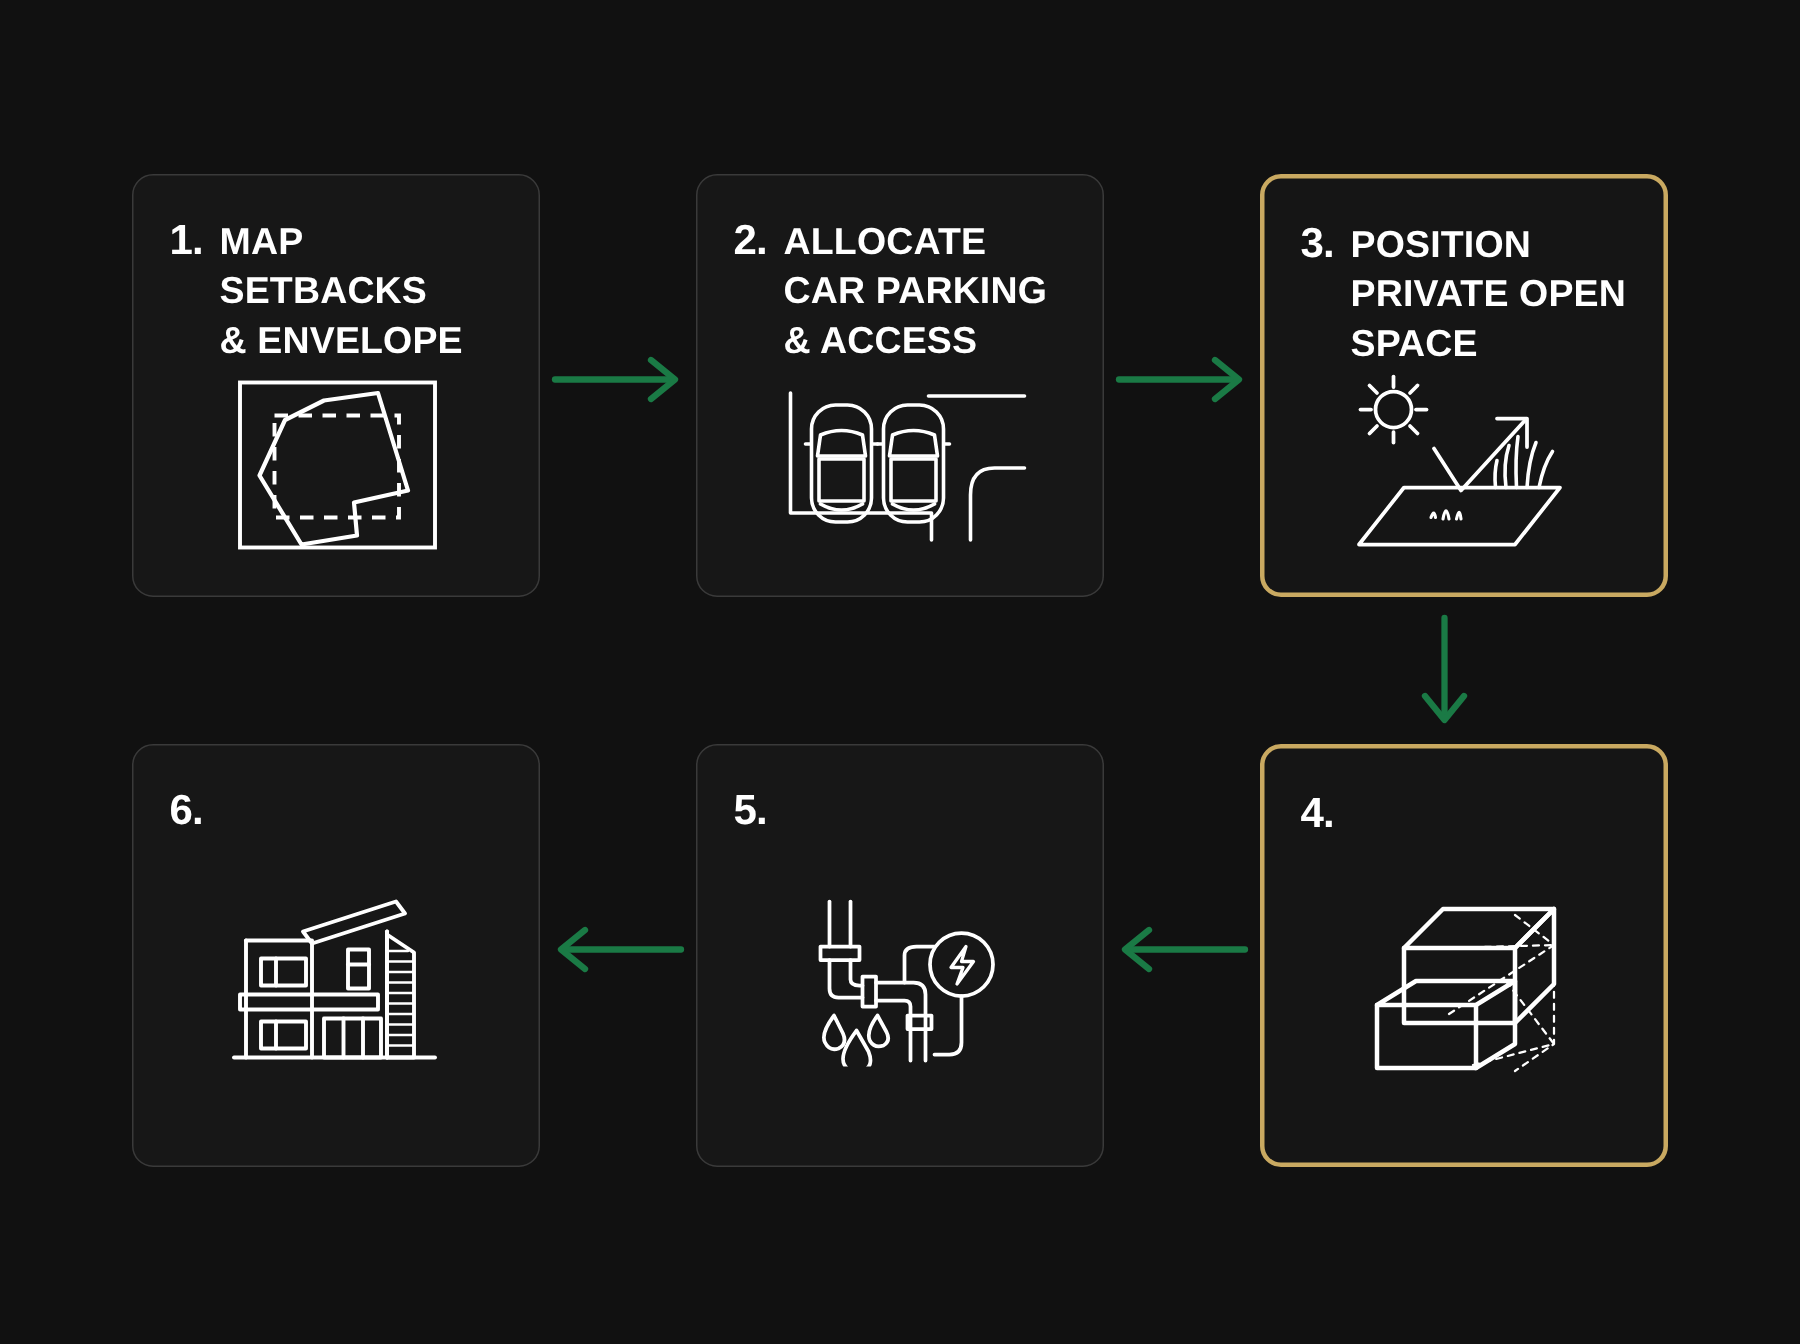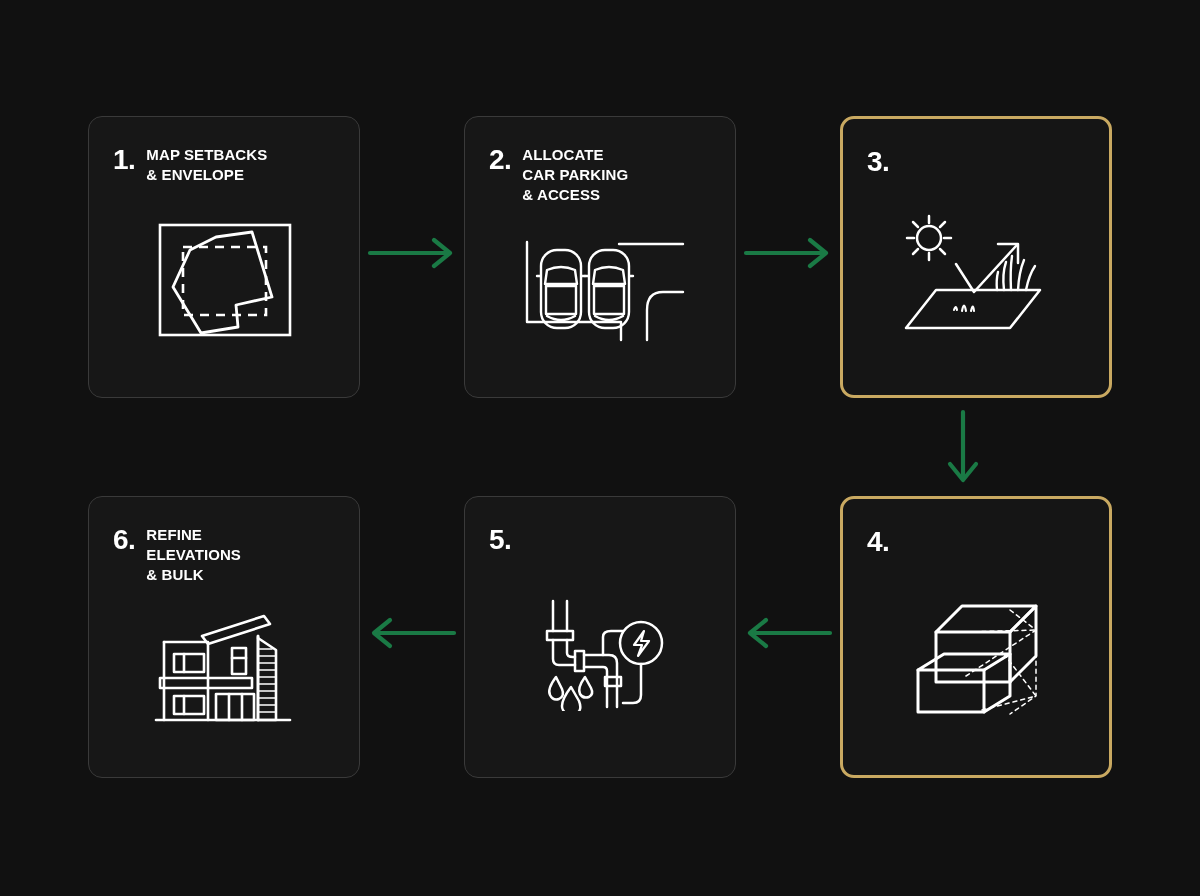--- a/index.html
+++ b/index.html
@@ -47,21 +47,21 @@
     color: #ffffff;
     font-size: 28px;
     font-weight: 700;
     line-height: 1.02;
     letter-spacing: -0.5px;
     flex: 0 0 auto;
     padding-top: 1px;
   }
   .card-title {
     color: #ffffff;
-    font-size: 15px;
+    font-size: 25px;
     font-weight: 700;
     line-height: 1.32;
     letter-spacing: 0.1px;
     text-transform: uppercase;
   }
 
   .card-icon {
     flex: 1 1 auto;
     display: flex;
     align-items: center;
@@ -136,20 +136,21 @@
           <path d="M80 82 Q94 90 108 82"></path>
           <path d="M73 42 L70 42 M115 42 L118 42"></path>
         </g>
       </svg>
     </div>
   </div>
 
   <div class="card highlight" id="card-3">
     <div class="card-head">
       <span class="card-num">3.</span>
+      <span class="card-title"><span>POSITION</span><br><span>PRIVATE OPEN</span><br><span>SPACE</span></span>
     </div>
     <div class="card-icon">
       <svg width="158" height="126" viewBox="0 0 158 126" fill="none" stroke="#ffffff" stroke-width="2.5" stroke-linecap="round" stroke-linejoin="round">
 
         <circle cx="31" cy="26" r="12"></circle>
         <g>
           <path d="M31 4 L31 11"></path>
             <path d="M31 41 L31 48"></path>
           <path d="M9 26 L16 26"></path>
             <path d="M46 26 L53 26"></path>
@@ -234,21 +235,20 @@
         <path d="M25 78 Q16 90 19 96 Q22 102 28 100 Q34 97 31 90 Z"></path>
         <path d="M54 78 Q46 89 49 95 Q52 100 58 98 Q63 95 60 89 Z"></path>
         <path d="M40 88 Q28 104 32 111 Q36 118 44 115 Q52 112 48 102 Z"></path>
       </svg>
     </div>
   </div>
 
   <div class="card" id="card-6">
     <div class="card-head">
       <span class="card-num">6.</span>
-      <span class="card-title"><span>REFINE</span><br><span>ELEVATIONS</span><br><span>&amp; BULK</span></span>
     </div>
     <div class="card-icon">
       <svg width="146" height="112" viewBox="0 0 146 112" fill="none" stroke="#ffffff" stroke-width="2.6" stroke-linejoin="round" stroke-linecap="round">
 
         <path d="M50 22 L112 2 L118 10 L56 30 Z"></path>
 
         <path d="M106 22 L106 106"></path>
         <path d="M106 24 L124 36 L124 106 L106 106"></path>
         <g stroke-width="1.6">
           <path d="M107 42 L124 42"></path>

